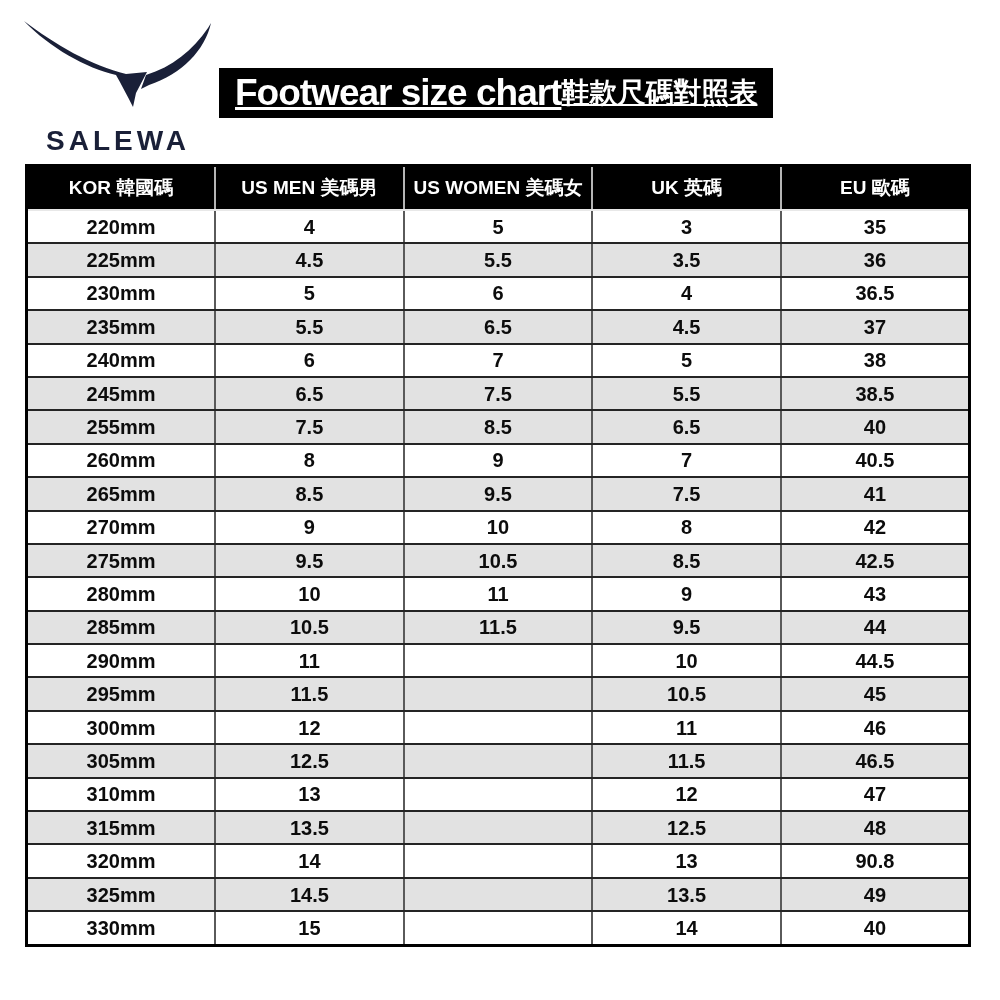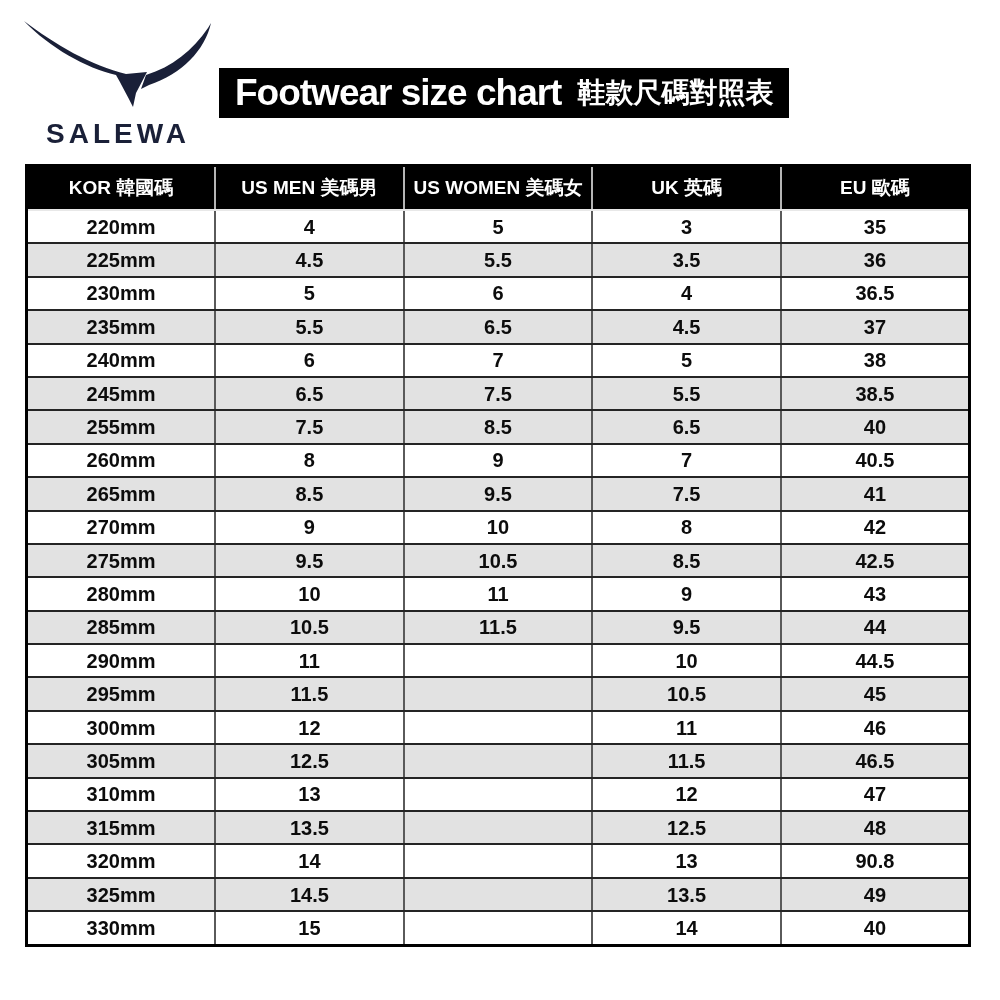--- a/index.html
+++ b/index.html
@@ -5,31 +5,32 @@
   html, body { margin:0; padding:0; }
   body {
     width:1000px; height:1000px; position:relative; background:#ffffff;
     font-family:"Liberation Sans", "DejaVu Sans", sans-serif;
     overflow:hidden;
   }
   
   .logo { position:absolute; left:12px; top:12px; width:212px; }
   .logo svg { display:block; }
   .logo-word {
-    margin-top:6px; text-align:center;
+    margin-top:13px; text-align:center;
     font-size:28px; font-weight:bold; letter-spacing:4px;
     color:var(--logo-color, #1a2038);
   }
   
   .title-bar {
     position:absolute; left:219px; top:68px; height:50px;
     background:var(--title-bar-bg, #000);
     color:var(--title-text, #fff);
-    display:flex; align-items:center; padding:0 16px; gap:16px;
+    display:flex; align-items:center; padding:0 16px; 
     white-space:nowrap;
+    text-decoration:underline;
   }
   .title-en { font-size:37px; font-weight:bold; letter-spacing:-1px; }
   .title-zh { font-size:28px; font-weight:bold; }
   
   table.size-table {
     position:absolute; left:25px; top:164px; width:946px;
     border-collapse:collapse; table-layout:fixed;
     border:3px solid #000;
   }
   .size-table th {

